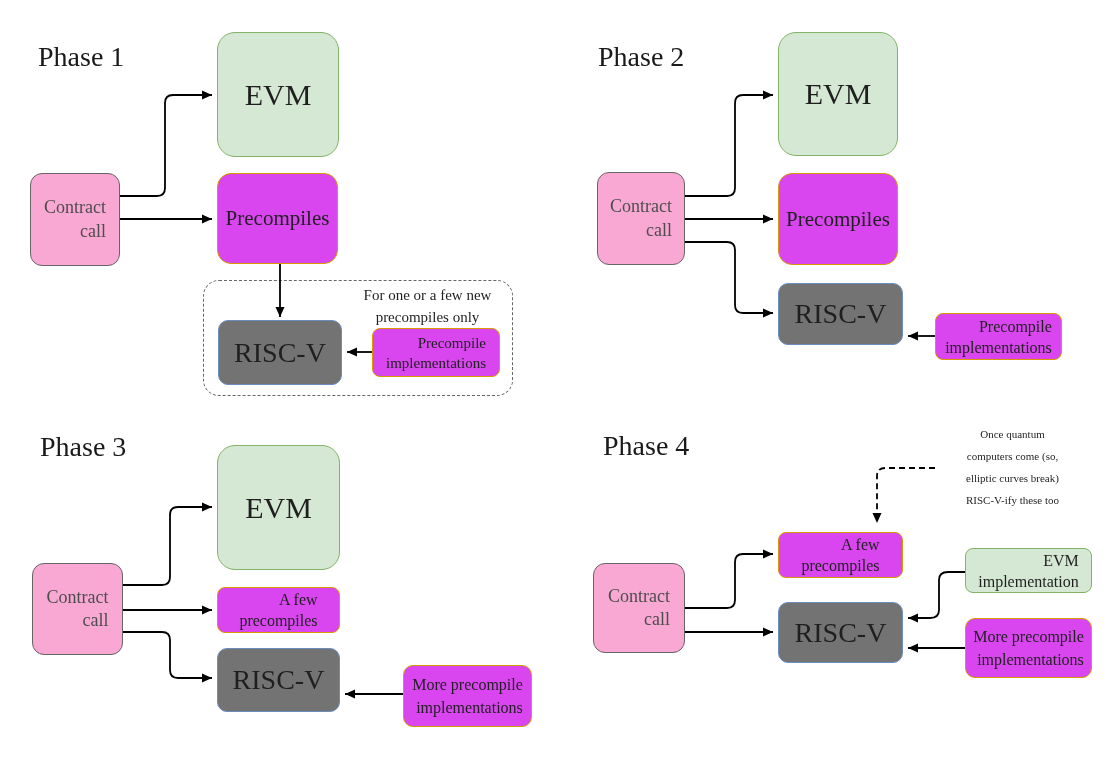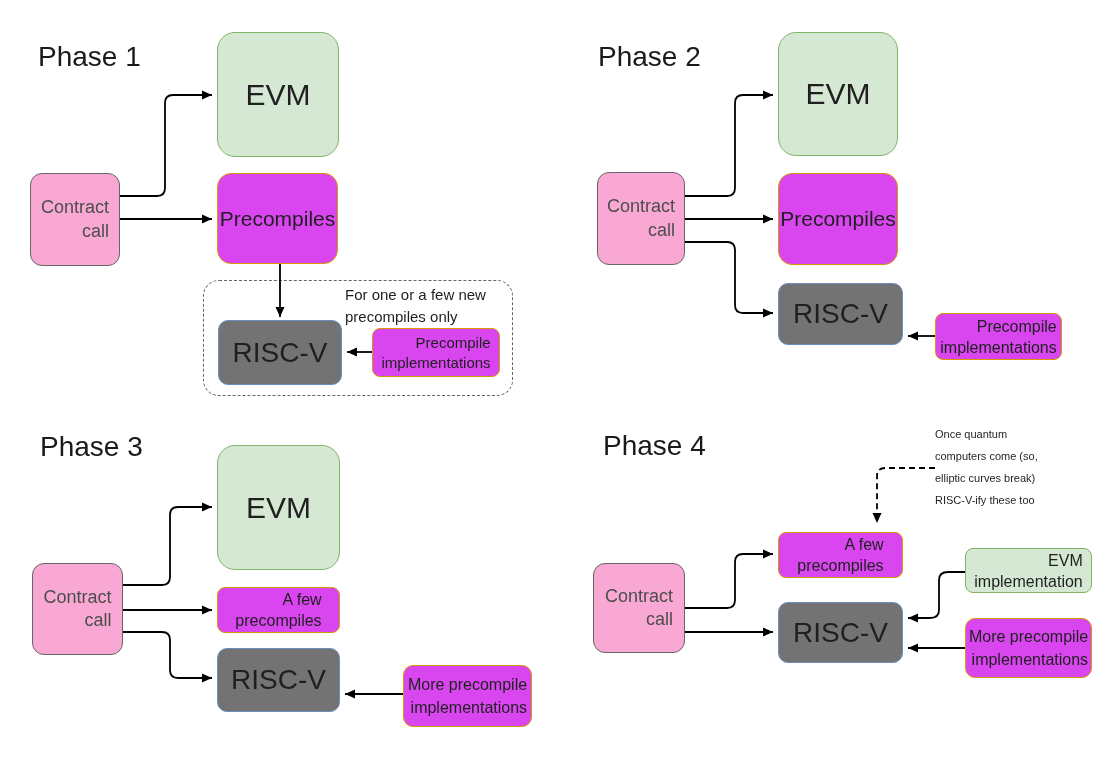--- a/index.html
+++ b/index.html
@@ -1,20 +1,20 @@
 <!DOCTYPE html>
 <html><head>
 <meta charset="utf-8">
 <style>
   html,body{margin:0;padding:0;background:#ffffff;}
   .canvas{
     position:relative;
     width:1116px;height:757px;
     background:#ffffff;
-    font-family:Liberation Sans, sans-serif;
+    font-family:Liberation Serif, serif;
     overflow:hidden;
   }
   .arrows{position:absolute;left:0;top:0;pointer-events:none;}
   .phase-label{
     position:absolute;
     font-size:28px;line-height:1.1;color:#1a1a1a;
     white-space:pre-line;
   }
   .node{
     position:absolute;
@@ -26,21 +26,21 @@
   .green {background:#d5e8d4;border-color:#82b366;}
   .orange{background:#d946ef;border-color:#d79b00;}
   .blue  {background:#737373;border-color:#6c8ebf;}
   .gray  {background:#f9a8d4;border-color:#666666;color:#4d4d4d;}
   .dashed-group{
     position:absolute;box-sizing:border-box;
     border:1.6px dashed #666666;border-radius:16px;
     background:transparent;
   }
   .note{
-    position:absolute;color:#1f1f1f;
+    position:absolute;text-align:center;color:#1f1f1f;
     white-space:pre-line;
   }
 </style>
 </head>
 <body>
 
 <div class="canvas">
 
   <div class="phase-label" style="left:38px;top:42px;">Phase 1</div>
   <div class="node gray" style="left:30px;top:173px;width:90px;height:93px;border-radius:12px;font-size:18px;line-height:1.3;">Contract

